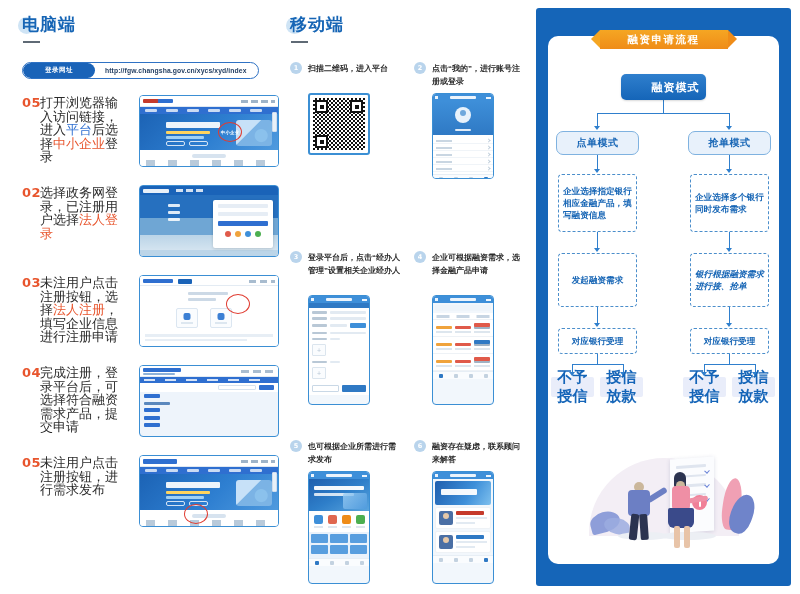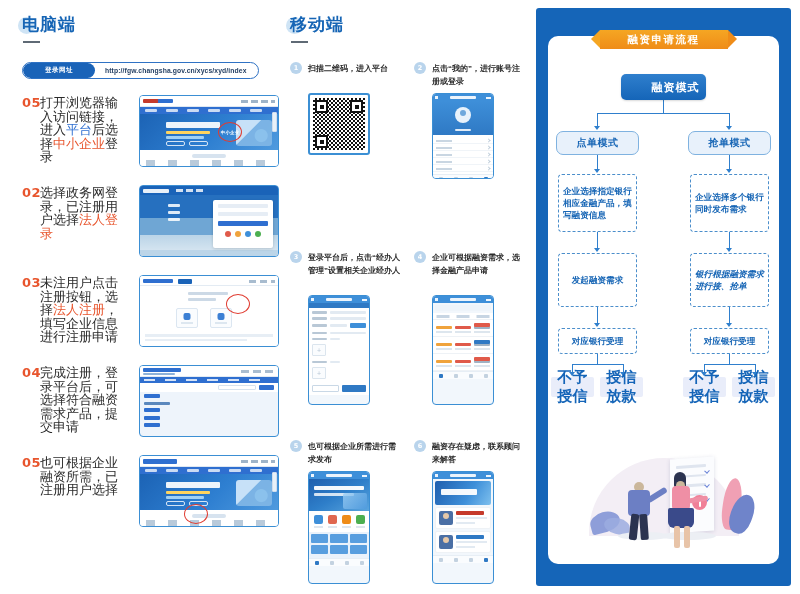--- a/index.html
+++ b/index.html
@@ -567,21 +567,21 @@
               <span class="tag"></span>
               <span class="ln"></span>
               <span class="ln s"></span>
             </div>
         </div>
       </div>
     </div>
 
     <div class="pcstep">
       <div class="num">05</div>
-      <div class="body">也可根据企业融资所需，已注册用户选择</div>
+      <div class="body">未注用户点击注册按钮，进行需求发布</div>
       <div class="shot">
         <div class="sb-topbar">
             <span class="sb-logo2"></span>
             <span class="sb-right"></span>
           </div>
         <div class="sb-nav">
             <i></i>
             <i></i>
             <i></i>
             <i></i>

